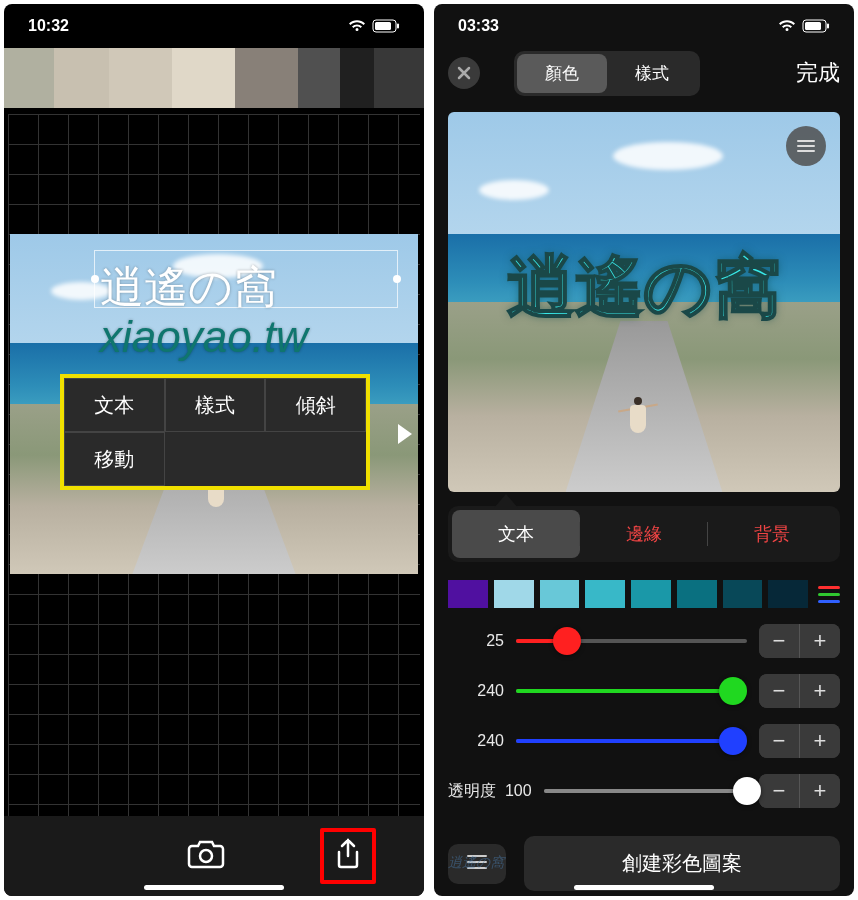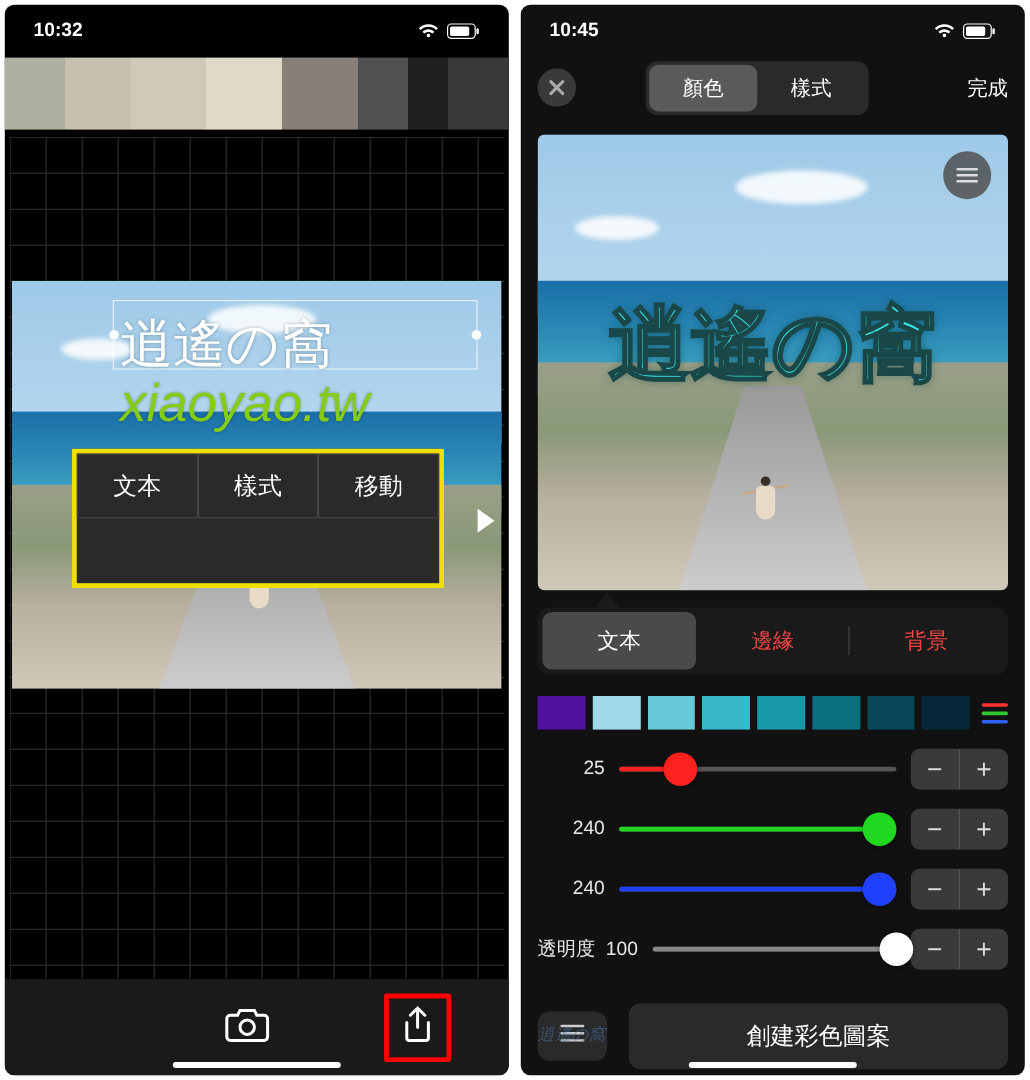--- a/index.html
+++ b/index.html
@@ -17,41 +17,41 @@
 .sky { position: absolute; top: 0; left: 0; right: 0; height: 40%; background: linear-gradient(#9ec9e8,#b8d8ee); }
 .cloud { position: absolute; background: rgba(255,255,255,0.85); border-radius: 50%; filter: blur(2px); }
 .sea { position: absolute; top: 32%; left: 0; right: 0; height: 25%; background: linear-gradient(#1a6fa8,#2d8db8,#4bb0c8); }
 .land { position: absolute; top: 50%; left: 0; right: 0; bottom: 0; background: linear-gradient(#9aa088 0%,#8a9878 30%,#b8b0a0 60%,#d0c8b8 100%); }
 .road { position: absolute; bottom: 0; left: 30%; width: 40%; height: 45%; background: linear-gradient(#999,#ccc); clip-path: polygon(35% 0,65% 0,100% 100%,0 100%); }
 .person { position: absolute; bottom: 18%; left: 48%; width: 20px; height: 42px; }
 .person::before { content: ""; position: absolute; top: 0; left: 6px; width: 8px; height: 8px; background: #3a3028; border-radius: 50%; }
 .person::after { content: ""; position: absolute; top: 8px; left: 2px; width: 16px; height: 28px; background: #e8dcc8; border-radius: 4px 4px 8px 8px; }
 .person .arms { position: absolute; top: 10px; left: -10px; width: 40px; height: 2px; background: #c8a888; transform: rotate(-10deg); }
 .text-overlay-1 { position: absolute; top: 24px; left: 90px; color: #fff; font-size: 44px; font-weight: 500; text-shadow: 0 0 3px rgba(0,0,0,0.3); }
-.text-overlay-2 { position: absolute; top: 78px; left: 90px; color: #84cc16; font-size: 44px; font-style: italic; font-weight: 500; text-shadow: 0 0 3px rgba(0,0,0,0.3); }
+.text-overlay-2 { position: absolute; top: 78px; left: 90px; color: #0f766e; font-size: 44px; font-style: italic; font-weight: 500; text-shadow: 0 0 3px rgba(0,0,0,0.3); }
 .text-sel-box { position: absolute; top: 16px; left: 84px; right: 20px; height: 58px; border: 1px solid rgba(255,255,255,0.7); }
 .text-sel-box::before,.text-sel-box::after { content: ""; position: absolute; width: 8px; height: 8px; background: #fff; border-radius: 50%; top: 50%; margin-top: -4px; }
 .text-sel-box::before { left: -4px; } .text-sel-box::after { right: -4px; }
 
 .option-grid { position: absolute; top: 140px; left: 50px; width: 310px; border: 4px solid #f0e000; background: #2a2a2a; display: grid; grid-template-columns: 1fr 1fr 1fr; grid-template-rows: 1fr 1fr; }
 .option-cell { border: 1px solid #444; color: #fff; font-size: 20px; display: flex; align-items: center; justify-content: center; height: 54px; }
 .play-arrow { position: absolute; top: 190px; right: 6px; width: 0; height: 0; border-left: 14px solid #fff; border-top: 10px solid transparent; border-bottom: 10px solid transparent; }
 
 .bottom-bar-left { position: absolute; bottom: 0; left: 0; right: 0; height: 80px; background: #1a1a1a; display: flex; align-items: center; justify-content: space-around; }
 .export-label { position: absolute; bottom: 80px; right: 18px; color: #ff0000; font-size: 28px; font-weight: 700; }
 .share-box { border: 4px solid #ff0000; padding: 6px 10px; border-radius: 2px; }
 .home-ind { position: absolute; bottom: 6px; left: 50%; transform: translateX(-50%); width: 140px; height: 5px; background: #fff; border-radius: 3px; }
 
 
-.top-bar-r { height: 50px; display: flex; align-items: center; padding: 0 14px; gap: 28px; }
+.top-bar-r { height: 50px; display: flex; align-items: center; padding: 0 14px; gap: 4px; }
 .close-btn { width: 32px; height: 32px; border-radius: 50%; background: #3a3a3a; color: #aaa; display: flex; align-items: center; justify-content: center; font-size: 18px; }
 .seg-ctrl { background: #2a2a2a; border-radius: 10px; display: flex; padding: 3px; margin-left: 30px; }
 .seg-btn { padding: 8px 28px; border-radius: 8px; color: #fff; font-size: 17px; }
 .seg-btn.active { background: #5a5a5a; }
-.done-btn { margin-left: auto; color: #fff; font-size: 17px; font-weight: 500; }
+.done-btn { margin-left: auto; color: #fff; font-size: 22px; font-weight: 500; }
 
 .preview-r { margin: 14px; height: 380px; position: relative; border-radius: 6px; overflow: hidden; }
 .menu-circle { position: absolute; top: 14px; right: 14px; width: 40px; height: 40px; border-radius: 50%; background: rgba(80,80,80,0.85); display: flex; align-items: center; justify-content: center; }
 .big-text { position: absolute; top: 130px; left: 0; right: 0; text-align: center; font-size: 68px; font-weight: 600; color: #38e8e8; -webkit-text-stroke: 2px #1a4848; text-shadow: 0 0 8px rgba(0,60,60,0.5); }
 .pointer-tri { position: absolute; left: 60px; top: 490px; width: 0; height: 0; border-left: 12px solid transparent; border-right: 12px solid transparent; border-bottom: 14px solid #1a1a1a; }
 
 .sub-tabs { display: flex; margin: 12px 14px 0; background: #1a1a1a; border-radius: 10px; padding: 4px; }
 .sub-tab { flex: 1; text-align: center; padding: 12px 0; color: #ef4444; font-size: 18px; border-radius: 8px; position: relative; }
 .sub-tab.active { background: #4a4a4a; color: #fff; }
 .sub-tab:not(:last-child)::after { content: ""; position: absolute; right: 0; top: 25%; height: 50%; width: 1px; background: #444; }
@@ -112,41 +112,42 @@
           <div class="arms"></div>
         </div>
     </div>
     <div class="text-sel-box"></div>
     <div class="text-overlay-1">逍遙の窩</div>
     <div class="text-overlay-2">xiaoyao.tw</div>
 
     <div class="option-grid">
       <div class="option-cell">文本</div>
       <div class="option-cell">樣式</div>
+      <div class="option-cell">傾斜</div>
       <div class="option-cell">移動</div>
     </div>
     <div class="play-arrow"></div>
   </div>
 
   <div class="bottom-bar-left">
     <div style="width:40px"></div>
     <span><svg width="38" height="32" viewBox="0 0 38 32">
           <path d="M13 4l-2 4H5a3 3 0 00-3 3v15a3 3 0 003 3h28a3 3 0 003-3V11a3 3 0 00-3-3h-6l-2-4H13z" stroke="#fff" stroke-width="2.5" fill="none"></path>
           <circle cx="19" cy="18" r="6" stroke="#fff" stroke-width="2.5" fill="none"></circle>
         </svg></span>
     <span class="share-box"><svg width="28" height="32" viewBox="0 0 28 32">
           <path d="M14 2v16M8 8l6-6 6 6M5 14v13a2 2 0 002 2h14a2 2 0 002-2V14" stroke="#fff" stroke-width="2.5" fill="none" stroke-linecap="round"></path>
         </svg></span>
   </div>
   <div class="home-ind"></div>
 </div>
 
 <div class="phone" style="background:#111">
   <div class="status-bar">
-    <span>10:45</span>
+    <span>03:33</span>
     <div class="status-right">
       <span class="wifi-icon">
           <svg width="18" height="14" viewBox="0 0 18 14">
             <path d="M9 12a1.5 1.5 0 100-3 1.5 1.5 0 000 3zM4 7.5c2.8-2.8 7.2-2.8 10 0l-1.5 1.5c-1.9-1.9-5.1-1.9-7 0L4 7.5zM1 4.5c4.4-4.4 11.6-4.4 16 0L15.5 6c-3.6-3.6-9.4-3.6-13 0L1 4.5z" fill="#fff"></path>
           </svg>
         </span>
       <span class="battery-icon">
           <svg width="28" height="14" viewBox="0 0 28 14">
             <rect x="1" y="1" width="23" height="12" rx="3" stroke="#fff" fill="none"></rect>
             <rect x="3" y="3" width="16" height="8" rx="1.5" fill="#fff"></rect>

